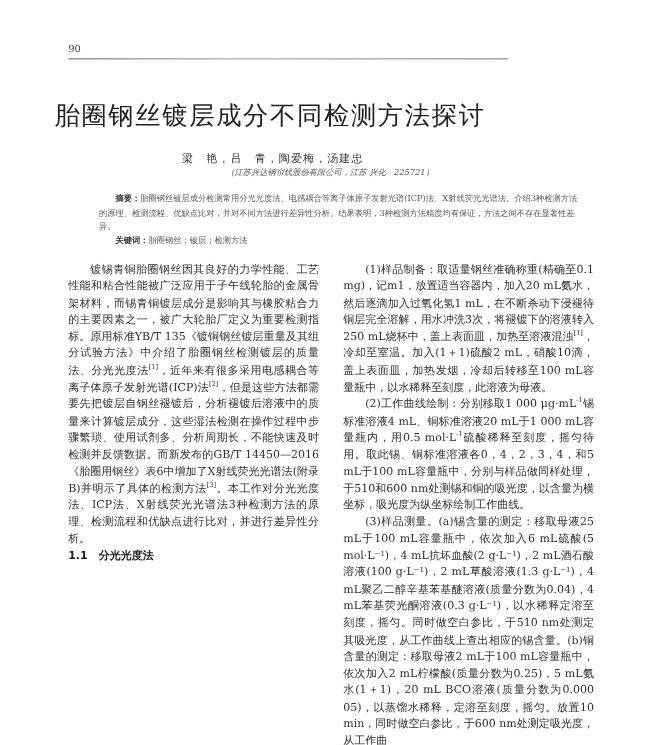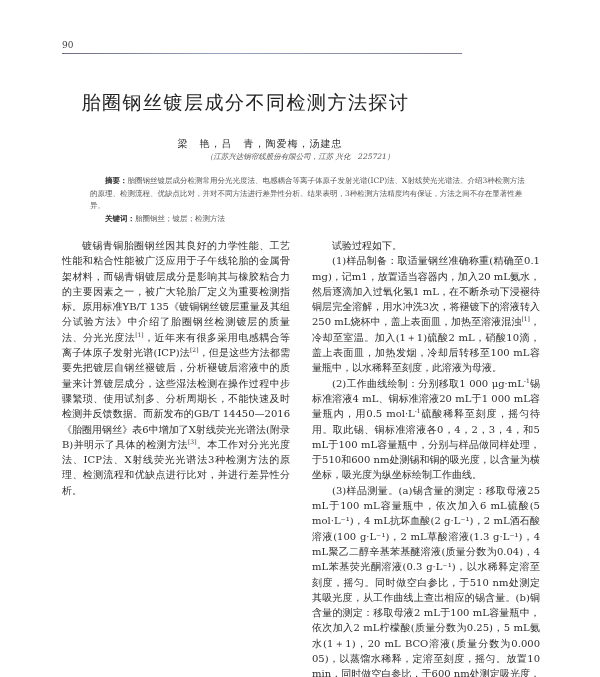--- a/index.html
+++ b/index.html
@@ -14,24 +14,24 @@
   }
   .page-num { position: absolute; left: 0; top: 0; font-weight: normal; font-size: 9px; }
   .journal { position: absolute; left: 93px; top: 0; white-space: nowrap; font-size: 9px; letter-spacing: 0.2px; }
   .head-rule {
     position: absolute; left: 62px; top: 53px; width: 400px; height: 1px;
     background: linear-gradient(90deg, #6d6d80, #9aa4c0 40%, #7d7d90);
   }
   .title {
     position: absolute; left: 0; top: 90px; width: 491px; text-align: center;
     font-family: "DejaVu Sans", "Liberation Sans", sans-serif;
-    font-size: 19px; letter-spacing: 1.5px; color: #222;
+    font-size: 23px; letter-spacing: 1.5px; color: #222;
   }
   .authors {
-    position: absolute; left: 16px; top: 137px; width: 488px; text-align: center;
+    position: absolute; left: 4px; top: 137px; width: 488px; text-align: center;
     font-size: 10px; letter-spacing: 1px; color: #333;
   }
   .affil {
     position: absolute; left: 0; top: 152px; width: 600px; text-align: center;
     font-size: 7.5px; color: #555; font-style: italic;
   }
   .abstract {
     position: absolute; left: 90px; top: 175px; width: 436px;
     font-size: 7.5px; line-height: 12.5px; color: #555; text-indent: 15px;
   }
@@ -70,20 +70,20 @@
 
 <div class="abstract">
   <b>摘要：</b><span>胎圈钢丝镀层成分检测常用分光光度法、电感耦合等离子体原子发射光谱(ICP)法、X射线荧光光谱法。介绍3种检测方法的原理、检测流程、优缺点比对，并对不同方法进行差异性分析。结果表明，3种检测方法精度均有保证，方法之间不存在显著性差异。</span>
 </div>
 <div class="keywords">
   <b>关键词：</b><span>胎圈钢丝；镀层；检测方法</span>
 </div>
 
 <div class="col col-left">
   <p><span>镀锡青铜胎圈钢丝因其良好的力学性能、工艺性能和粘合性能被广泛应用于子午线轮胎的金属骨架材料，而锡青铜镀层成分是影响其与橡胶粘合力的主要因素之一，被广大轮胎厂定义为重要检测指标。原用标准YB/T 135《镀铜钢丝镀层重量及其组分试验方法》中介绍了胎圈钢丝检测镀层的质量法、分光光度法</span><span class="sup">[1]</span><span>，近年来有很多采用电感耦合等离子体原子发射光谱(ICP)法</span><span class="sup">[2]</span><span>，但是这些方法都需要先把镀层自钢丝褪镀后，分析褪镀后溶液中的质量来计算镀层成分，这些湿法检测在操作过程中步骤繁琐、使用试剂多、分析周期长，不能快速及时检测并反馈数据。而新发布的GB/T 14450—2016《胎圈用钢丝》表6中增加了X射线荧光光谱法(附录B)并明示了具体的检测方法</span><span class="sup">[3]</span><span>。本工作对分光光度法、ICP法、X射线荧光光谱法3种检测方法的原理、检测流程和优缺点进行比对，并进行差异性分析。</span></p>
+  <p class="sec-h no-indent">1.1　分光光度法</p>
 </div>
 
 <div class="col col-right">
-  <p>试验过程如下。</p>
   <p><span>(1)样品制备：取适量钢丝准确称重(精确至0.1 mg)，记m1，放置适当容器内，加入20 mL氨水，然后逐滴加入过氧化氢1 mL，在不断杀动下浸褪待铜层完全溶解，用水冲洗3次，将褪镀下的溶液转入250 mL烧杯中，盖上表面皿，加热至溶液混浊</span><span class="sup">[1]</span><span>，冷却至室温。加入(1＋1)硫酸2 mL，硝酸10滴，盖上表面皿，加热发烟，冷却后转移至100 mL容量瓶中，以水稀释至刻度，此溶液为母液。</span></p>
   <p><span>(2)工作曲线绘制：分别移取1 000 μg·mL</span><span class="sup">-1</span><span>锡标准溶液4 mL、铜标准溶液20 mL于1 000 mL容量瓶内，用0.5 mol·L</span><span class="sup">-1</span><span>硫酸稀释至刻度，摇匀待用。取此锡、铜标准溶液各0，4，2，3，4，和5 mL于100 mL容量瓶中，分别与样品做同样处理，于510和600 nm处测锡和铜的吸光度，以含量为横坐标，吸光度为纵坐标绘制工作曲线。</span></p>
   <p>(3)样品测量。(a)锡含量的测定：移取母液25 mL于100 mL容量瓶中，依次加入6 mL硫酸(5 mol·L⁻¹)，4 mL抗坏血酸(2 g·L⁻¹)，2 mL酒石酸溶液(100 g·L⁻¹)，2 mL草酸溶液(1.3 g·L⁻¹)，4 mL聚乙二醇辛基苯基醚溶液(质量分数为0.04)，4 mL苯基荧光酮溶液(0.3 g·L⁻¹)，以水稀释定溶至刻度，摇匀。同时做空白参比，于510 nm处测定其吸光度，从工作曲线上查出相应的锡含量。(b)铜含量的测定：移取母液2 mL于100 mL容量瓶中，依次加入2 mL柠檬酸(质量分数为0.25)，5 mL氨水(1＋1)，20 mL BCO溶液(质量分数为0.000 05)，以蒸馏水稀释，定溶至刻度，摇匀。放置10 min，同时做空白参比，于600 nm处测定吸光度，从工作曲</p>
 </div>
 
 </body></html>

